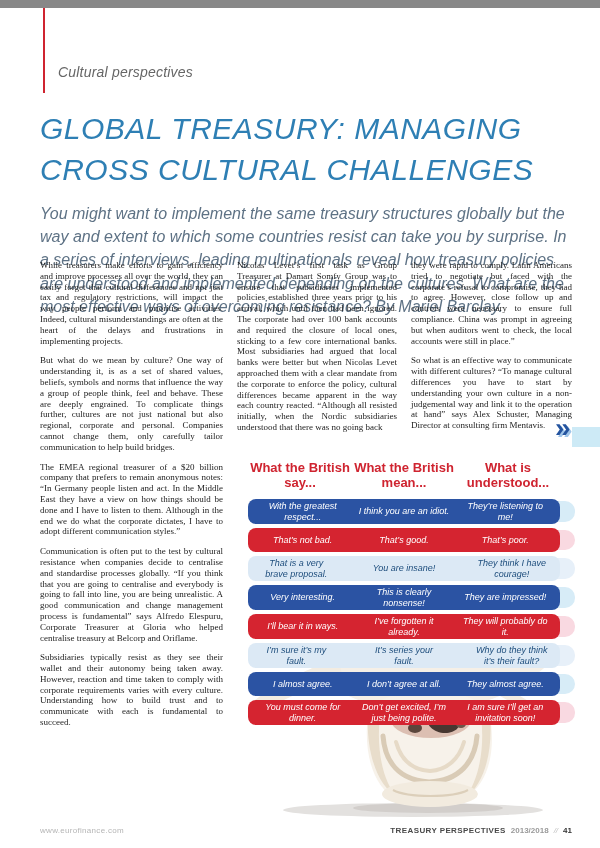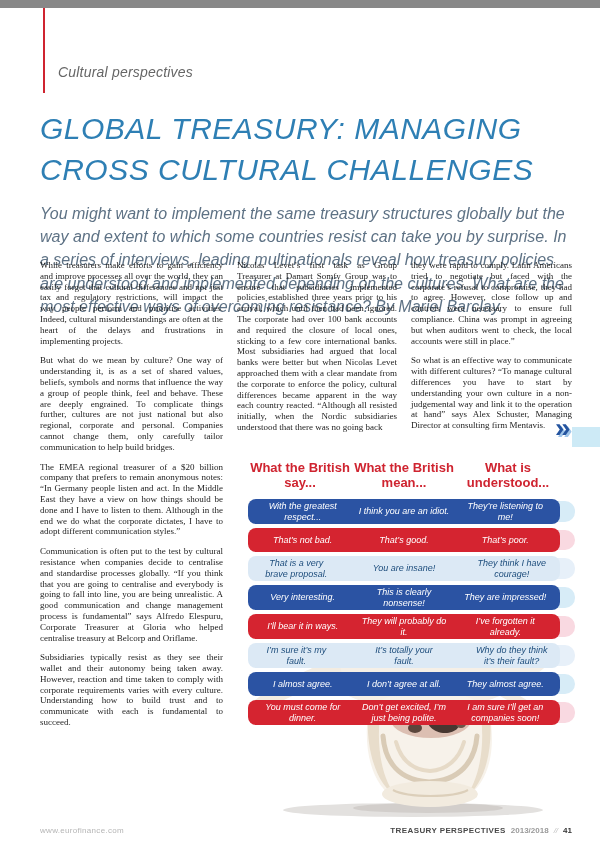--- a/index.html
+++ b/index.html
@@ -198,43 +198,43 @@
       <div class="t-row" data-style="blue">
         <div class="pill">
           <div class="td">Very interesting.</div>
           <div class="td">This is clearly nonsense!</div>
           <div class="td">They are impressed!</div>
         </div>
       </div>
       <div class="t-row" data-style="red">
         <div class="pill">
           <div class="td">I’ll bear it in ways.</div>
+          <div class="td">I’ve forgotten it already.</div>
           <div class="td">They will probably do it.</div>
-          <div class="td">I’ve forgotten it already.</div>
         </div>
       </div>
       <div class="t-row" data-style="light">
         <div class="pill">
           <div class="td">I’m sure it’s my fault.</div>
-          <div class="td">It’s totally your fault.</div>
+          <div class="td">It’s series your fault.</div>
           <div class="td">Why do they think it’s their fault?</div>
         </div>
       </div>
       <div class="t-row" data-style="blue">
         <div class="pill">
           <div class="td">I almost agree.</div>
           <div class="td">I don’t agree at all.</div>
           <div class="td">They almost agree.</div>
         </div>
       </div>
       <div class="t-row" data-style="red">
         <div class="pill">
           <div class="td">You must come for dinner.</div>
           <div class="td">Don’t get excited, I’m just being polite.</div>
-          <div class="td">I am sure I’ll get an companies soon!</div>
+          <div class="td">I am sure I’ll get an invitation soon!</div>
         </div>
       </div>
     </div>
   </div>
 
   <div class="footer">
     <span class="site">www.eurofinance.com</span>
     <span class="foot-right">
       <span class="pub">TREASURY PERSPECTIVES</span>
       <span class="edition">2013/2018</span>

